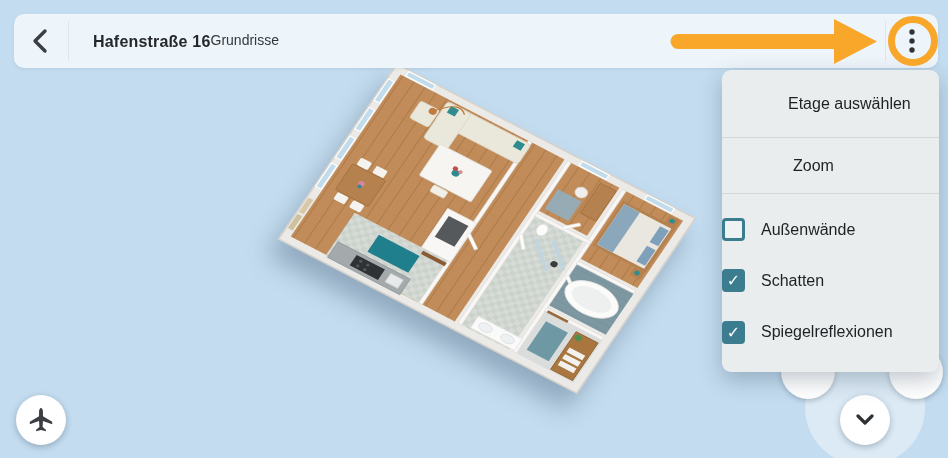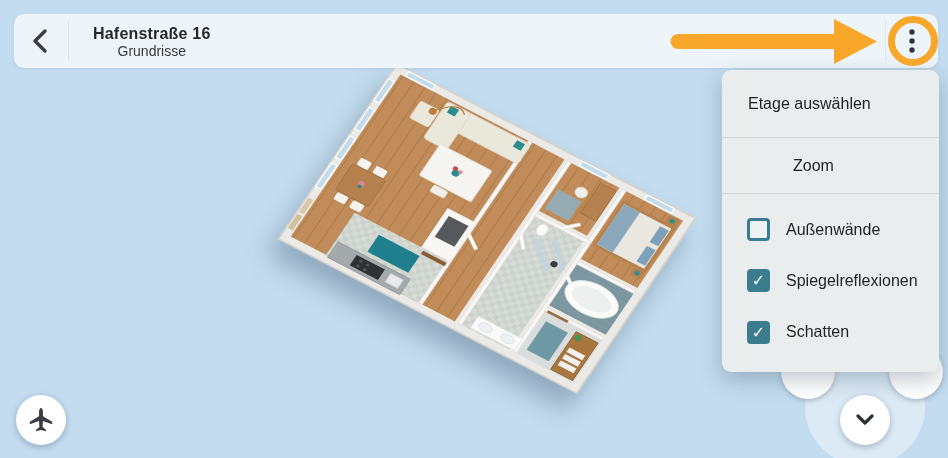--- a/index.html
+++ b/index.html
@@ -14,45 +14,45 @@
     position:absolute;left:14px;top:14px;width:924px;height:54px;
     background:#eef5fa;border-radius:10px;
     box-shadow:0 1px 3px rgba(40,70,100,.10);
     display:flex;align-items:center;z-index:10;
   }
   .back-btn{
     width:54px;height:100%;display:flex;align-items:center;justify-content:center;
     cursor:pointer;flex:0 0 auto;
   }
   .header-divider{width:1px;height:40px;background:#dce6ed;flex:0 0 auto;}
-  .title-block{padding-left:24px;display:flex;flex-direction:column;justify-content:center;text-align:center;}
+  .title-block{padding-left:24px;display:flex;flex-direction:row;justify-content:center;}
   .title{font-size:16px;font-weight:700;color:#25282b;letter-spacing:.2px;line-height:19px;}
   .subtitle{font-size:14px;font-weight:400;color:#34383b;line-height:15px;margin-top:1px;}
   .header-spacer{flex:1;}
   .kebab-btn{
     width:52px;height:100%;display:flex;align-items:center;justify-content:center;
     cursor:pointer;flex:0 0 auto;
   }
   
   .menu{
     position:absolute;left:722px;top:70px;width:217px;height:302px;
     background:#e9edee;border-radius:9px;z-index:20;
     box-shadow:0 8px 22px rgba(35,55,75,.28);
     display:flex;flex-direction:column;
   }
   .menu-item{
     padding:0 0 0 26px;display:flex;align-items:center;
     font-size:16px;color:#1e2123;cursor:pointer;
   }
-  .menu-item.first{height:67px;}
+  .menu-item.first{height:67px;margin-left:40px;}
   .menu-item.second{height:55px;margin-left:45px;}
   .menu-sep{height:1px;background:#d2d7d9;margin:0;}
   .menu-checks{flex:1;padding:10px 0 14px 0;display:flex;flex-direction:column;}
   .check-row{
-    flex:1;display:flex;align-items:center;gap:16px;padding-left:25px;
+    flex:1;display:flex;align-items:center;gap:16px;
     cursor:pointer;
   }
   .cb-box{
     width:23px;height:23px;border:3px solid #3b7d8f;border-radius:4px;
     background:#eef2f3;box-sizing:border-box;position:relative;flex:0 0 auto;
   }
   .cb-box.checked{background:#3b7d8f;}
   .cb-box.checked::after{
     content:"✓";position:absolute;left:0;top:0;width:17px;height:17px;
     color:#ffffff;font-size:16px;font-weight:700;line-height:17px;text-align:center;
@@ -275,25 +275,25 @@
   <div class="menu-sep"></div>
   <div class="menu-item second">Zoom</div>
   <div class="menu-sep"></div>
   <div class="menu-checks">
     <div class="check-row">
       <span class="cb-box"></span>
       <span class="check-label">Außenwände</span>
     </div>
     <div class="check-row">
       <span class="cb-box checked"></span>
-      <span class="check-label">Spiegelreflexionen</span>
+      <span class="check-label">Schatten</span>
     </div>
     <div class="check-row">
       <span class="cb-box checked"></span>
-      <span class="check-label">Schatten</span>
+      <span class="check-label">Spiegelreflexionen</span>
     </div>
   </div>
 </div>
 
 <svg class="annotation" width="948" height="458" viewBox="0 0 948 458">
   <line x1="678" y1="41.5" x2="836" y2="41.5" stroke="#f9a72b" stroke-width="15" stroke-linecap="round"></line>
   <polygon points="834,19 877,41.5 834,64" fill="#f9a72b"></polygon>
   <circle cx="913" cy="41" r="21.5" fill="none" stroke="#f9a72b" stroke-width="7"></circle>
 </svg>
 

